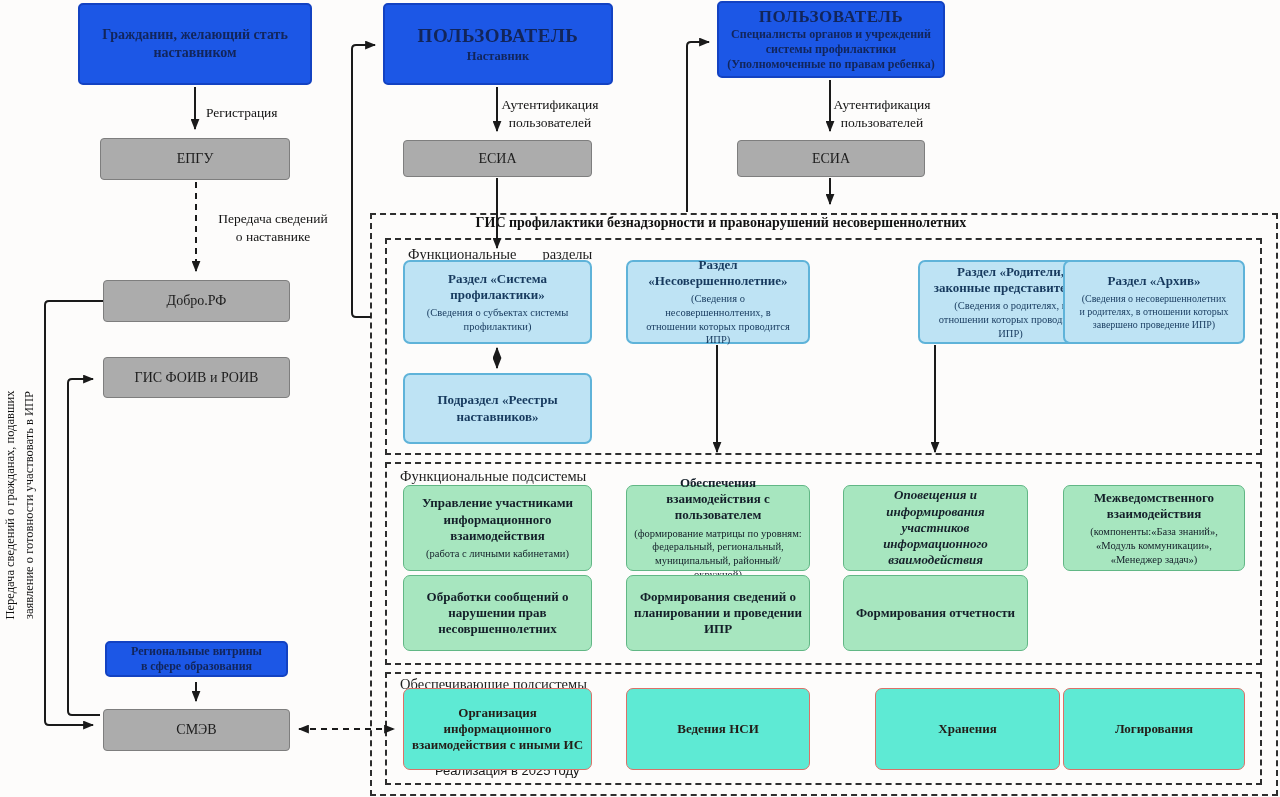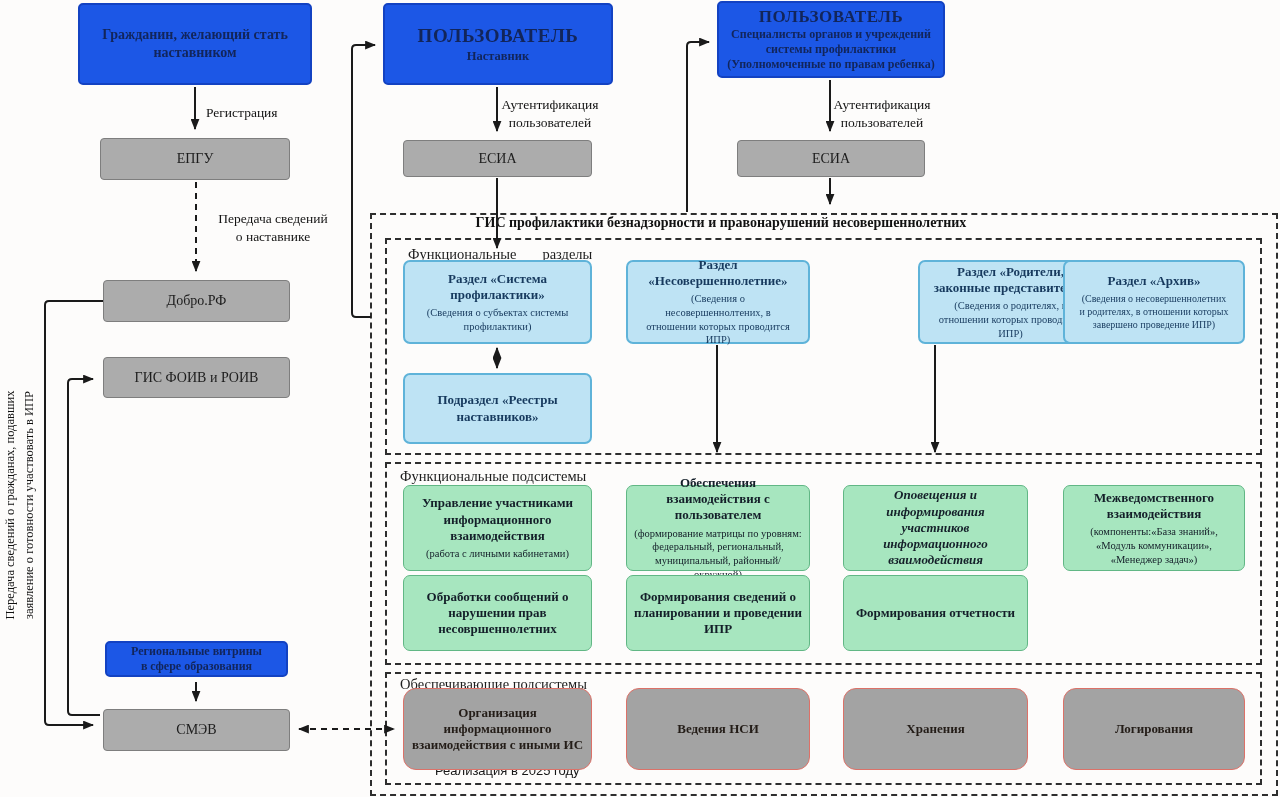--- a/index.html
+++ b/index.html
@@ -9,21 +9,21 @@
 
   .box { position:absolute; display:flex; flex-direction:column; align-items:center;
          justify-content:center; text-align:center; }
   .blue  { background:#1c57e6; border:2px solid #1342c2; border-radius:5px; color:#12255a; }
   .gray  { background:#acacac; border:1.5px solid #7e7e7e; border-radius:4px; color:#1c1c1c;
            font-size:14px; }
   .lblue { background:#bee3f4; border:2px solid #5fb3d9; border-radius:7px; color:#173a5e;
            padding:3px 13px; }
   .green { background:#a7e6bf; border:1.5px solid #61b785; border-radius:7px; color:#141f29;
            padding:3px 7px; }
-  .pink  { background:#a3a3a3; border:1.5px solid #dc7168; border-radius:13px; color:#241d18;
+  .pink  { background:#5eead4; border:1.5px solid #dc7168; border-radius:7px; color:#241d18;
            padding:3px 7px; }
 
   .dashed { position:absolute; border:2px dashed #2e2e2e; background:transparent; }
 
   .t-big   { font-weight:bold; font-size:19px; letter-spacing:.5px; }
   .t-md    { font-weight:bold; font-size:14px; line-height:1.3; }
   .t-sub   { font-weight:bold; font-size:12.5px; margin-top:2px; }
   .t-line  { font-size:12px; line-height:1.25; font-weight:bold; }
   .bt      { font-weight:bold; font-size:13px; line-height:1.25; }
   .bs      { font-size:10.5px; line-height:1.3; margin-top:3px; }
@@ -144,21 +144,21 @@
   <div class="box green" style="left:843px; top:575px; width:185px; height:76px;">
     <div class="bt">Формирования отчетности</div>
   </div>
 
   <div class="box pink" style="left:403px; top:688px; width:189px; height:82px;">
     <div class="bt">Организация информационного взаимодействия с иными ИС</div>
   </div>
   <div class="box pink" style="left:626px; top:688px; width:184px; height:82px;">
     <div class="bt">Ведения НСИ</div>
   </div>
-  <div class="box pink" style="left:843px; top:688px; width:185px; height:82px;text-align:center;">
+  <div class="box pink" style="left:875px; top:688px; width:185px; height:82px;text-align:center;">
     <div class="bt">Хранения</div>
   </div>
   <div class="box pink" style="left:1063px; top:688px; width:182px; height:82px;">
     <div class="bt">Логирования</div>
   </div>
 
   <div class="elabel" style="left:206px; top:104px;">Регистрация</div>
   <div class="elabel" style="left:198px; top:210px; width:122px;margin-left:14px;">
     <div>Передача сведений</div>
     <div>о наставнике</div>

